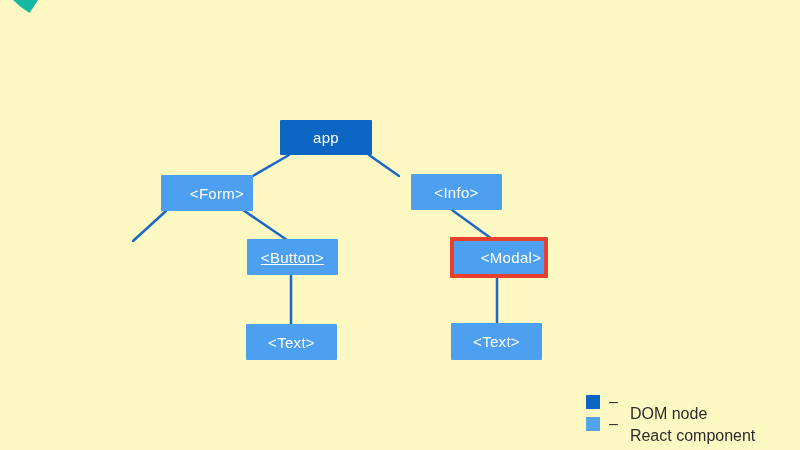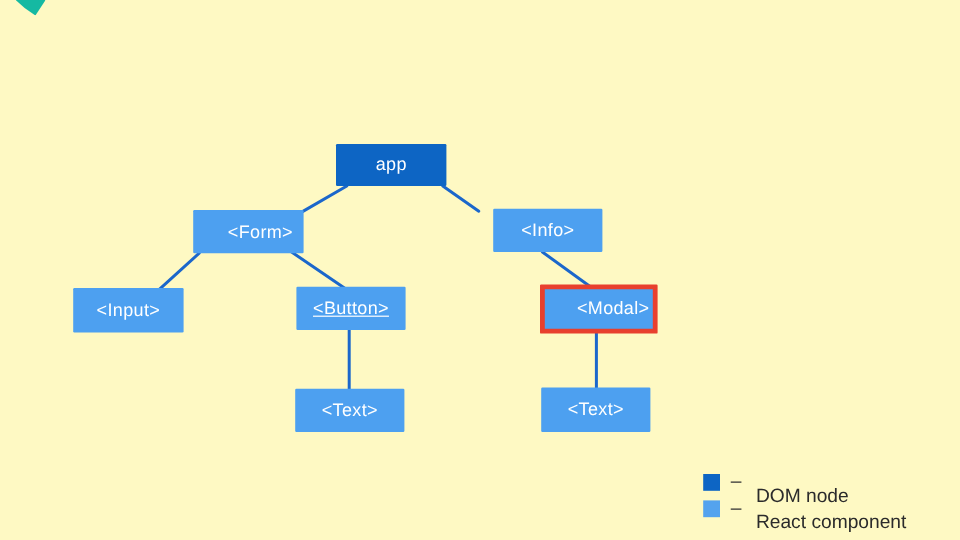--- a/index.html
+++ b/index.html
@@ -114,23 +114,20 @@
   </div>
 
   <div class="node react node-form">
     <span>&lt;Form&gt;</span>
   </div>
 
   <div class="node react node-info">
     <span>&lt;Info&gt;</span>
   </div>
 
-  <div class="node react node-input">
-    <span>&lt;Input&gt;</span>
-  </div>
 
   <div class="node react node-button">
     <span>&lt;Button&gt;</span>
   </div>
 
   <div class="node react highlighted node-modal">
     <span>&lt;Modal&gt;</span>
   </div>
 
   <div class="node react node-text-left">

